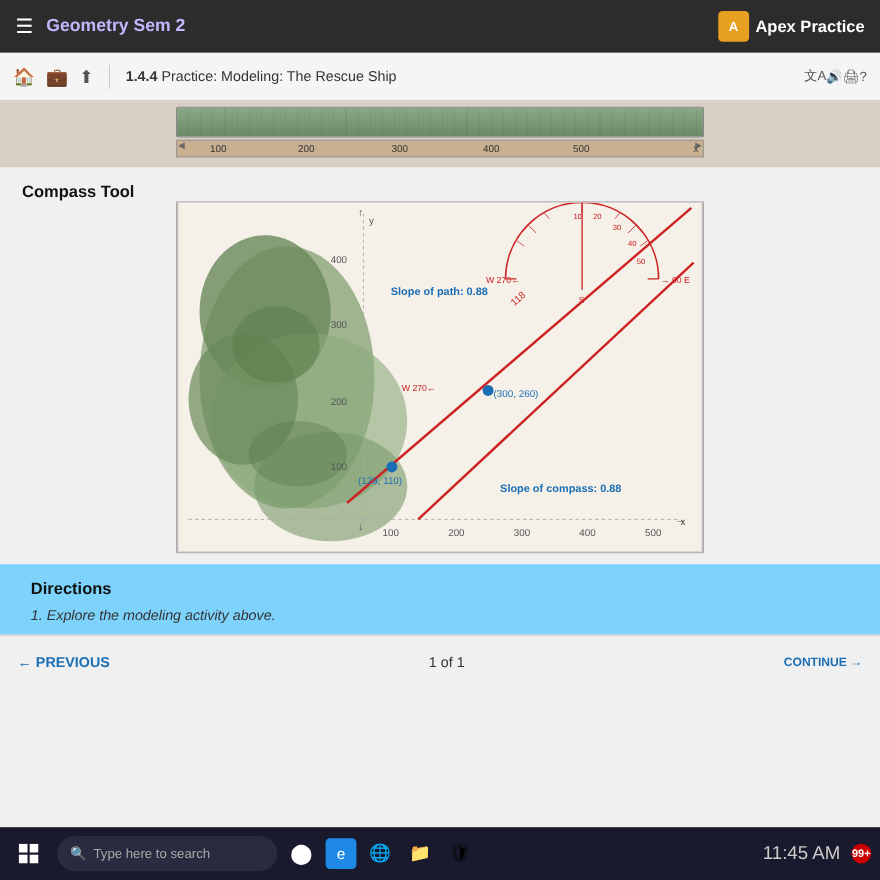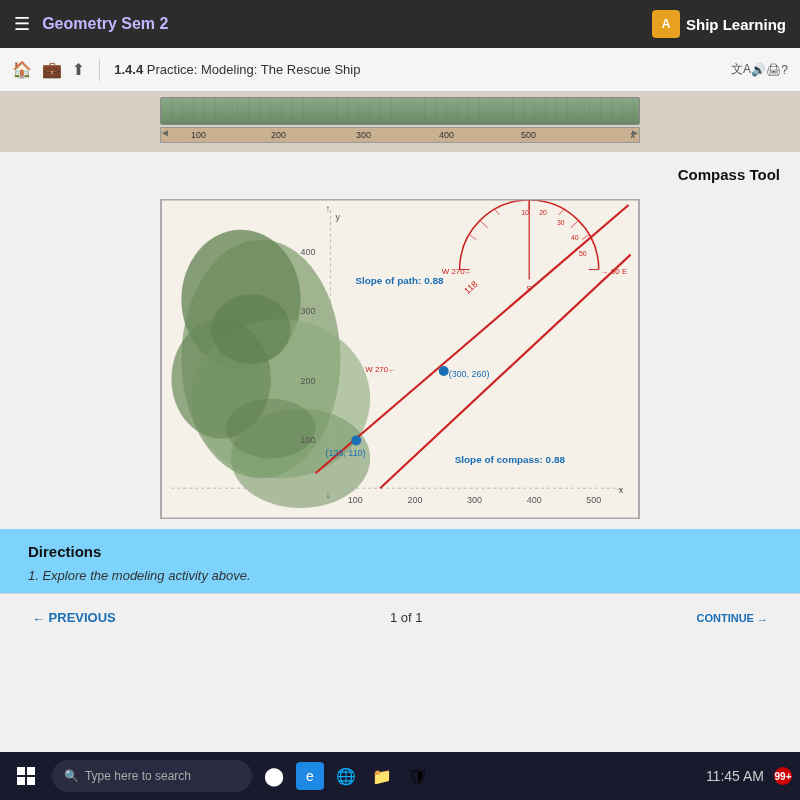--- a/index.html
+++ b/index.html
@@ -114,24 +114,24 @@
       overflow: hidden;
       position: relative;
     }
 
     
     .compass-section {
       padding: 14px 20px 10px 20px;
       background: #f0f0f0;
     }
     .compass-title {
-      text-align: right;
+      text-align: left;
       font-weight: bold;
       font-size: 15px;
-      margin-bottom: 16px;
+      margin-bottom: 0;
       color: #111;
     }
 
     
     .compass-box {
       width: 480px;
       margin: 0 auto;
       border: 1px solid #aaa;
       background: #fff;
       position: relative;
@@ -164,21 +164,21 @@
 
     
     .bottom-nav {
       width: 100%;
       height: 48px;
       background: #f0f0f0;
       border-top: 1px solid #ccc;
       display: flex;
       align-items: center;
       justify-content: space-between;
-      padding: 0 32px;
+      padding: 0 16px;
     }
     .prev-btn {
       display: flex;
       align-items: center;
       gap: 5px;
       color: #1a6eb5;
       font-size: 13px;
       font-weight: bold;
       cursor: pointer;
       text-decoration: none;
@@ -264,21 +264,21 @@
 </head>
 <body>
 
 <div class="top-bar">
   <div class="top-bar-left">
     <span class="hamburger-icon">☰</span>
     <span class="course-title">Geometry Sem 2</span>
   </div>
   <div class="apex-logo-area">
     <div class="apex-icon">A</div>
-    <span>Ship Learning</span>
+    <span>Apex Practice</span>
   </div>
 </div>
 
 <div class="nav-bar">
   <span class="nav-icon">🏠</span>
   <span class="nav-icon">💼</span>
   <span class="nav-icon">⬆</span>
   <div class="nav-divider"></div>
   <span class="nav-breadcrumb">
     <span class="bold">1.4.4</span>
@@ -443,16 +443,16 @@
   <div class="taskbar-icon">
     <span style="font-size:16px;">🌐</span>
   </div>
   <div class="taskbar-icon">
     <span style="font-size:16px;">📁</span>
   </div>
   <div class="taskbar-icon">
     <span style="font-size:16px;">🛡</span>
   </div>
   <div class="taskbar-right">
-    <span style="font-size:14px; color:#ccc;">11:45 AM</span>
+    <span style="font-size:17px; color:#ccc;">11:45 AM</span>
     <div class="battery-badge">99+</div>
   </div>
 </div>
 
 </body></html>

